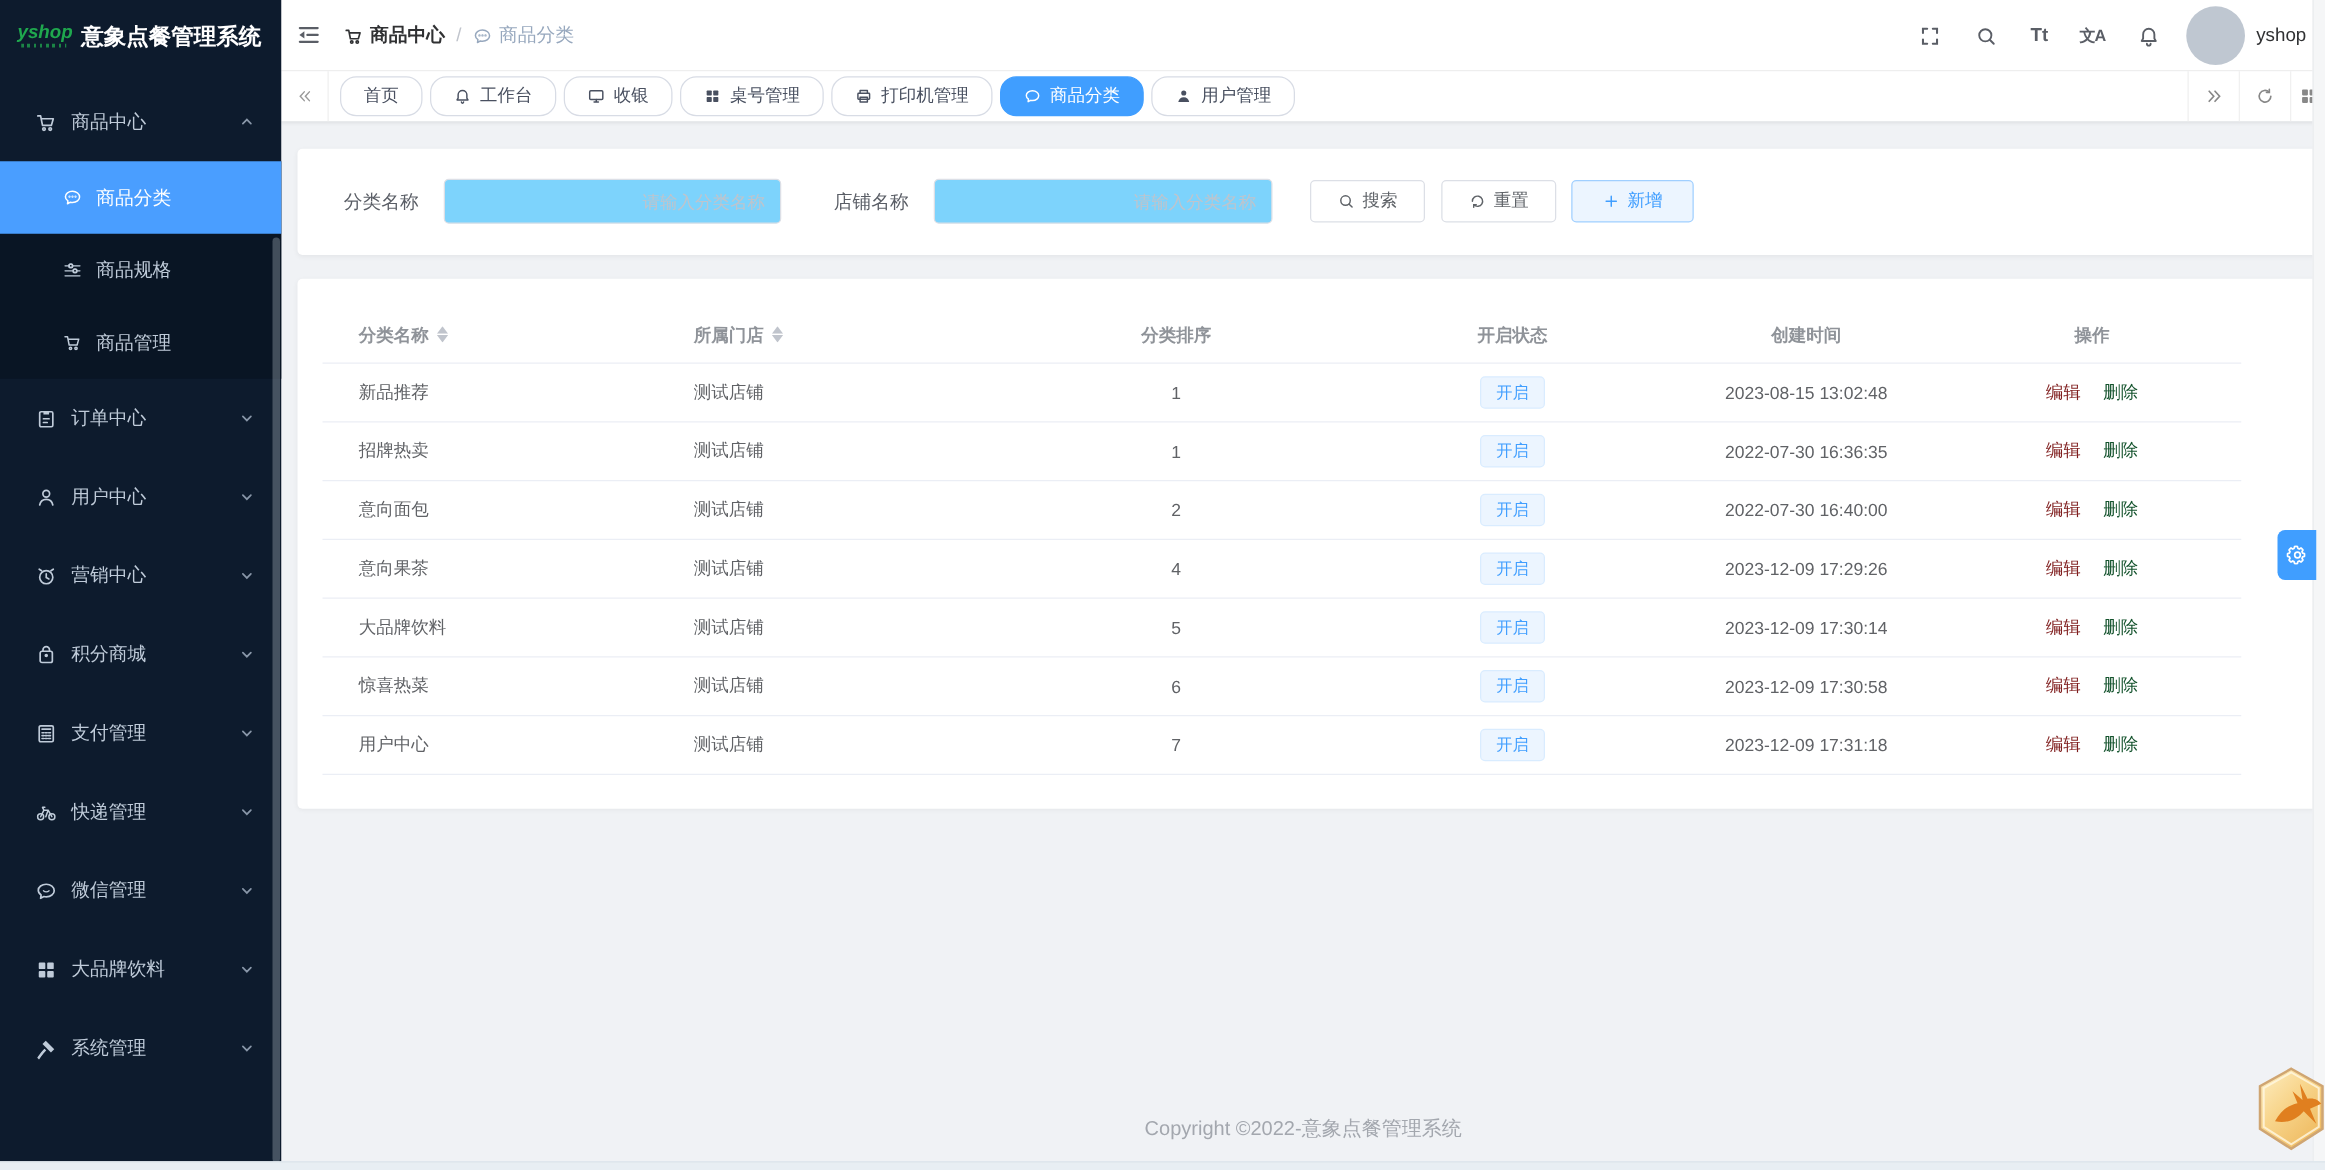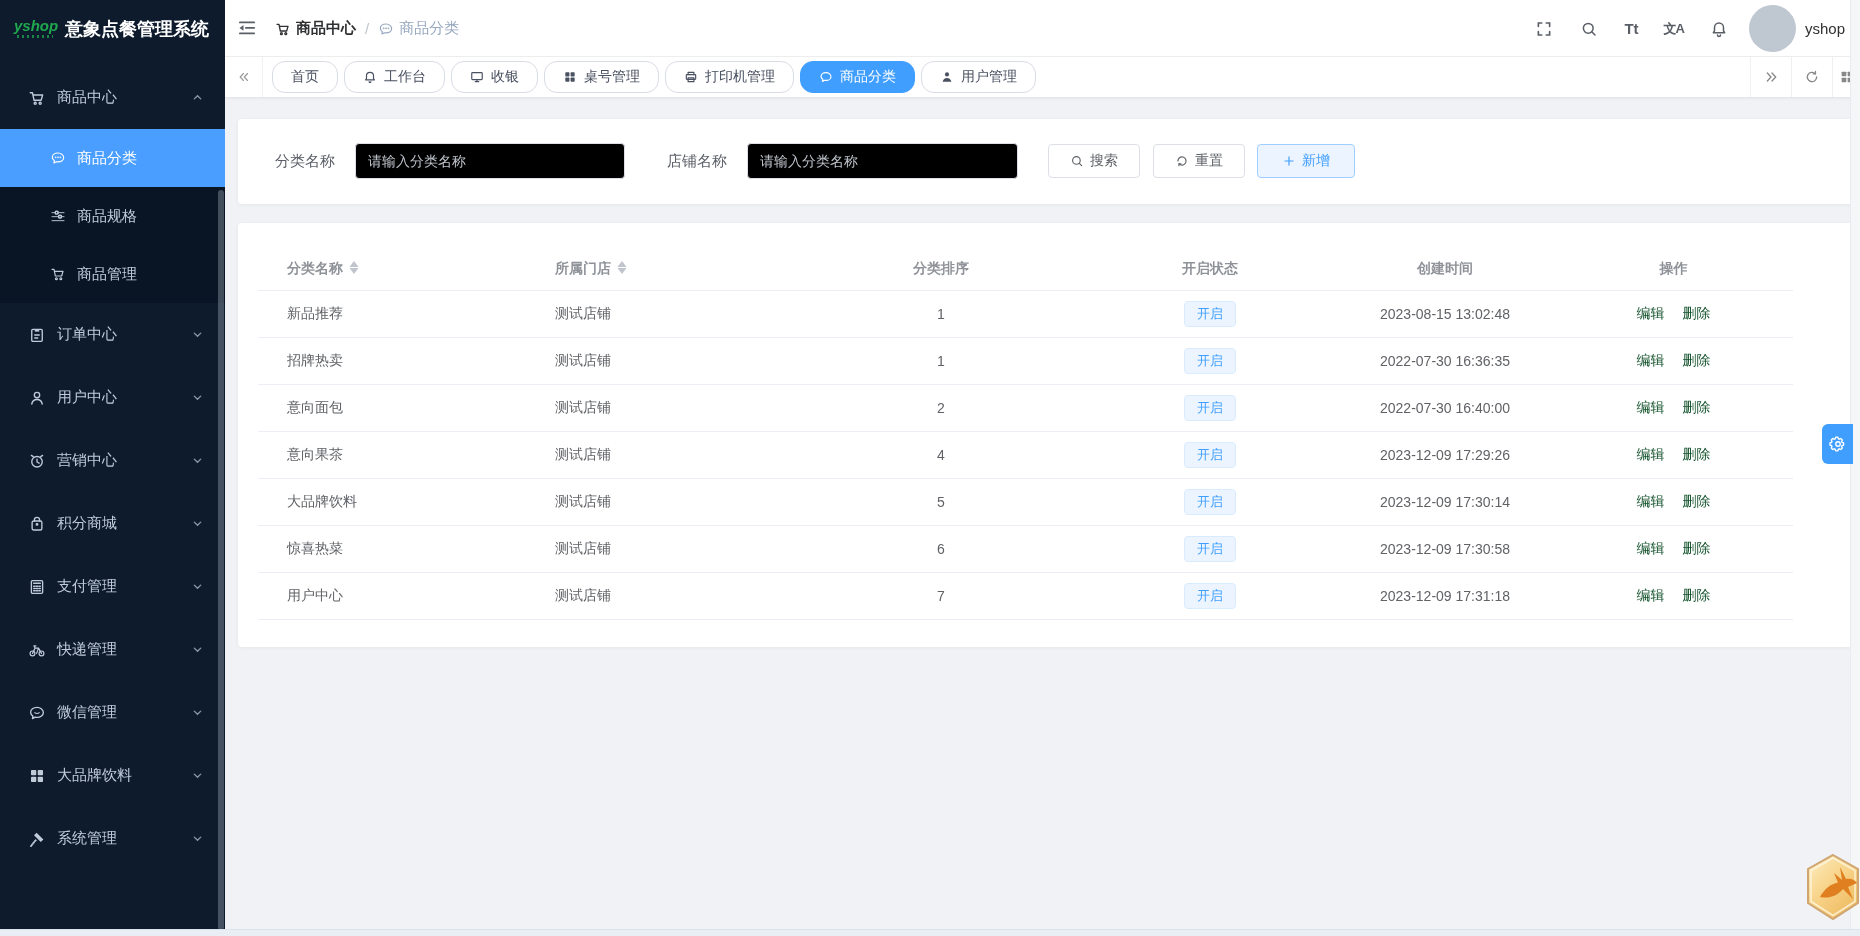--- a/index.html
+++ b/index.html
@@ -55,21 +55,21 @@
 .tbr:last-child { width:28px; }
 
 
 .main { position:absolute; left:225px; top:97px; right:0; bottom:0; background:#f0f2f5; }
 .card { position:absolute; left:13px; width:1749px; background:#fff; border-radius:4px; box-shadow:0 1px 4px rgba(0,0,0,.05); }
 .search-card { top:22px; height:85px; }
 .form-row { position:absolute; top:24px; left:0; right:0; height:36px; display:flex; align-items:center; }
 .flabel { font-size:15px; color:#5a5e66; }
 .fl1 { margin-left:37px; }
 .fl2 { margin-left:42px; }
-.finput { height:36px; border:1px solid #dcdfe6; border-radius:4px; padding:0 12px; font-size:14px; color:#606266; outline:none; background:#000000;}
+.finput { height:36px; border:1px solid #dcdfe6; border-radius:4px; padding:0 12px; font-size:14px; color:#606266; outline:none; background:#7dd3fc;text-align:right;}
 .finput::placeholder { color:#bfc4cc; }
 .in1 { width:270px; margin-left:20px; }
 .in2 { width:271px; margin-left:20px; }
 .btn { height:34px; display:inline-flex; align-items:center; padding:0 21px; border:1px solid #dcdfe6; border-radius:4px; background:#fff; color:#5f6368; font-size:14px; cursor:pointer; }
 .btn svg { width:14px; height:14px; margin-right:6px; }
 .btn.search { margin-left:30px; }
 .btn.reset { margin-left:13px; }
 .btn.add { margin-left:12px; padding:0 24px; background:#ecf5ff; border-color:#a0cfff; color:#409eff; }
 
 .table-card { top:126px; height:424px; }
@@ -79,21 +79,21 @@
 .trow.body { height:47px; color:#606266; }
 .td { font-size:14px; }
 .td.c { text-align:center; }
 .td.p1 { padding-left:29px; }
 .td.p2 { padding-left:29px; }
 .th-sort { display:inline-flex; flex-direction:column; vertical-align:middle; margin-left:6px; margin-top:-3px;}
 .th-sort svg { width:10px; height:6px; color:#c0c4cc; }
 .tag { display:inline-block; padding:4px 12px; font-size:13px; color:#409eff; background:#ecf5ff; border:1px solid #d9ecff; border-radius:4px; line-height:1.2;}
 .ops { display:flex; justify-content:center; gap:18px; }
 .lnk { font-size:14px; cursor:pointer; }
-.lnk.edit { color:#14532d; }
+.lnk.edit { color:#7f1d1d; }
 .lnk.del { color:#14532d; }
 
 .footer { position:absolute; left:0; right:0; bottom:22px; text-align:center; color:#a3a7ae; font-size:16px; }
 
 
 .gear-fab { position:absolute; left:1822px; top:424px; width:31px; height:40px; background:#409eff; border:none; border-radius:6px 0 0 6px; color:#fff; display:flex; align-items:center; justify-content:center; cursor:pointer; z-index:6;}
 .gear-fab svg { width:18px; height:18px; }
 .hexwidget { position:absolute; left:1804px; top:853px; width:58px; height:68px; z-index:6; }
 
 
@@ -517,20 +517,21 @@
           <div class="td c"><span class="tag">开启</span></div>
           <div class="td c">2023-12-09 17:31:18</div>
           <div class="td c ops">
               <span class="lnk edit">编辑</span>
               <span class="lnk del">删除</span>
             </div>
         </div>
       </div>
     </section>
 
+    <div class="footer">Copyright ©2022-意象点餐管理系统</div>
   </main>
 
   <button class="gear-fab">
     <svg viewBox="0 0 24 24" fill="none" stroke="currentColor" stroke-width="1.8">
         <circle cx="12" cy="12" r="3"></circle>
         <path d="M19.4 13.5a7.8 7.8 0 0 0 0-3l-2-.6a6 6 0 0 0-.6-1.4l1-1.8a8 8 0 0 0-2.1-2.1l-1.8 1a6 6 0 0 0-1.4-.6l-.6-2a7.8 7.8 0 0 0-3 0l-.6 2a6 6 0 0 0-1.4.6l-1.8-1a8 8 0 0 0-2.1 2.1l1 1.8a6 6 0 0 0-.6 1.4l-2 .6a7.8 7.8 0 0 0 0 3l2 .6c.14.5.35.97.6 1.4l-1 1.8a8 8 0 0 0 2.1 2.1l1.8-1c.43.25.9.46 1.4.6l.6 2a7.8 7.8 0 0 0 3 0l.6-2a6 6 0 0 0 1.4-.6l1.8 1a8 8 0 0 0 2.1-2.1l-1-1.8c.25-.43.46-.9.6-1.4z"></path>
       </svg>
   </button>
   <div class="hexwidget">
     <svg viewBox="0 0 58 68">

